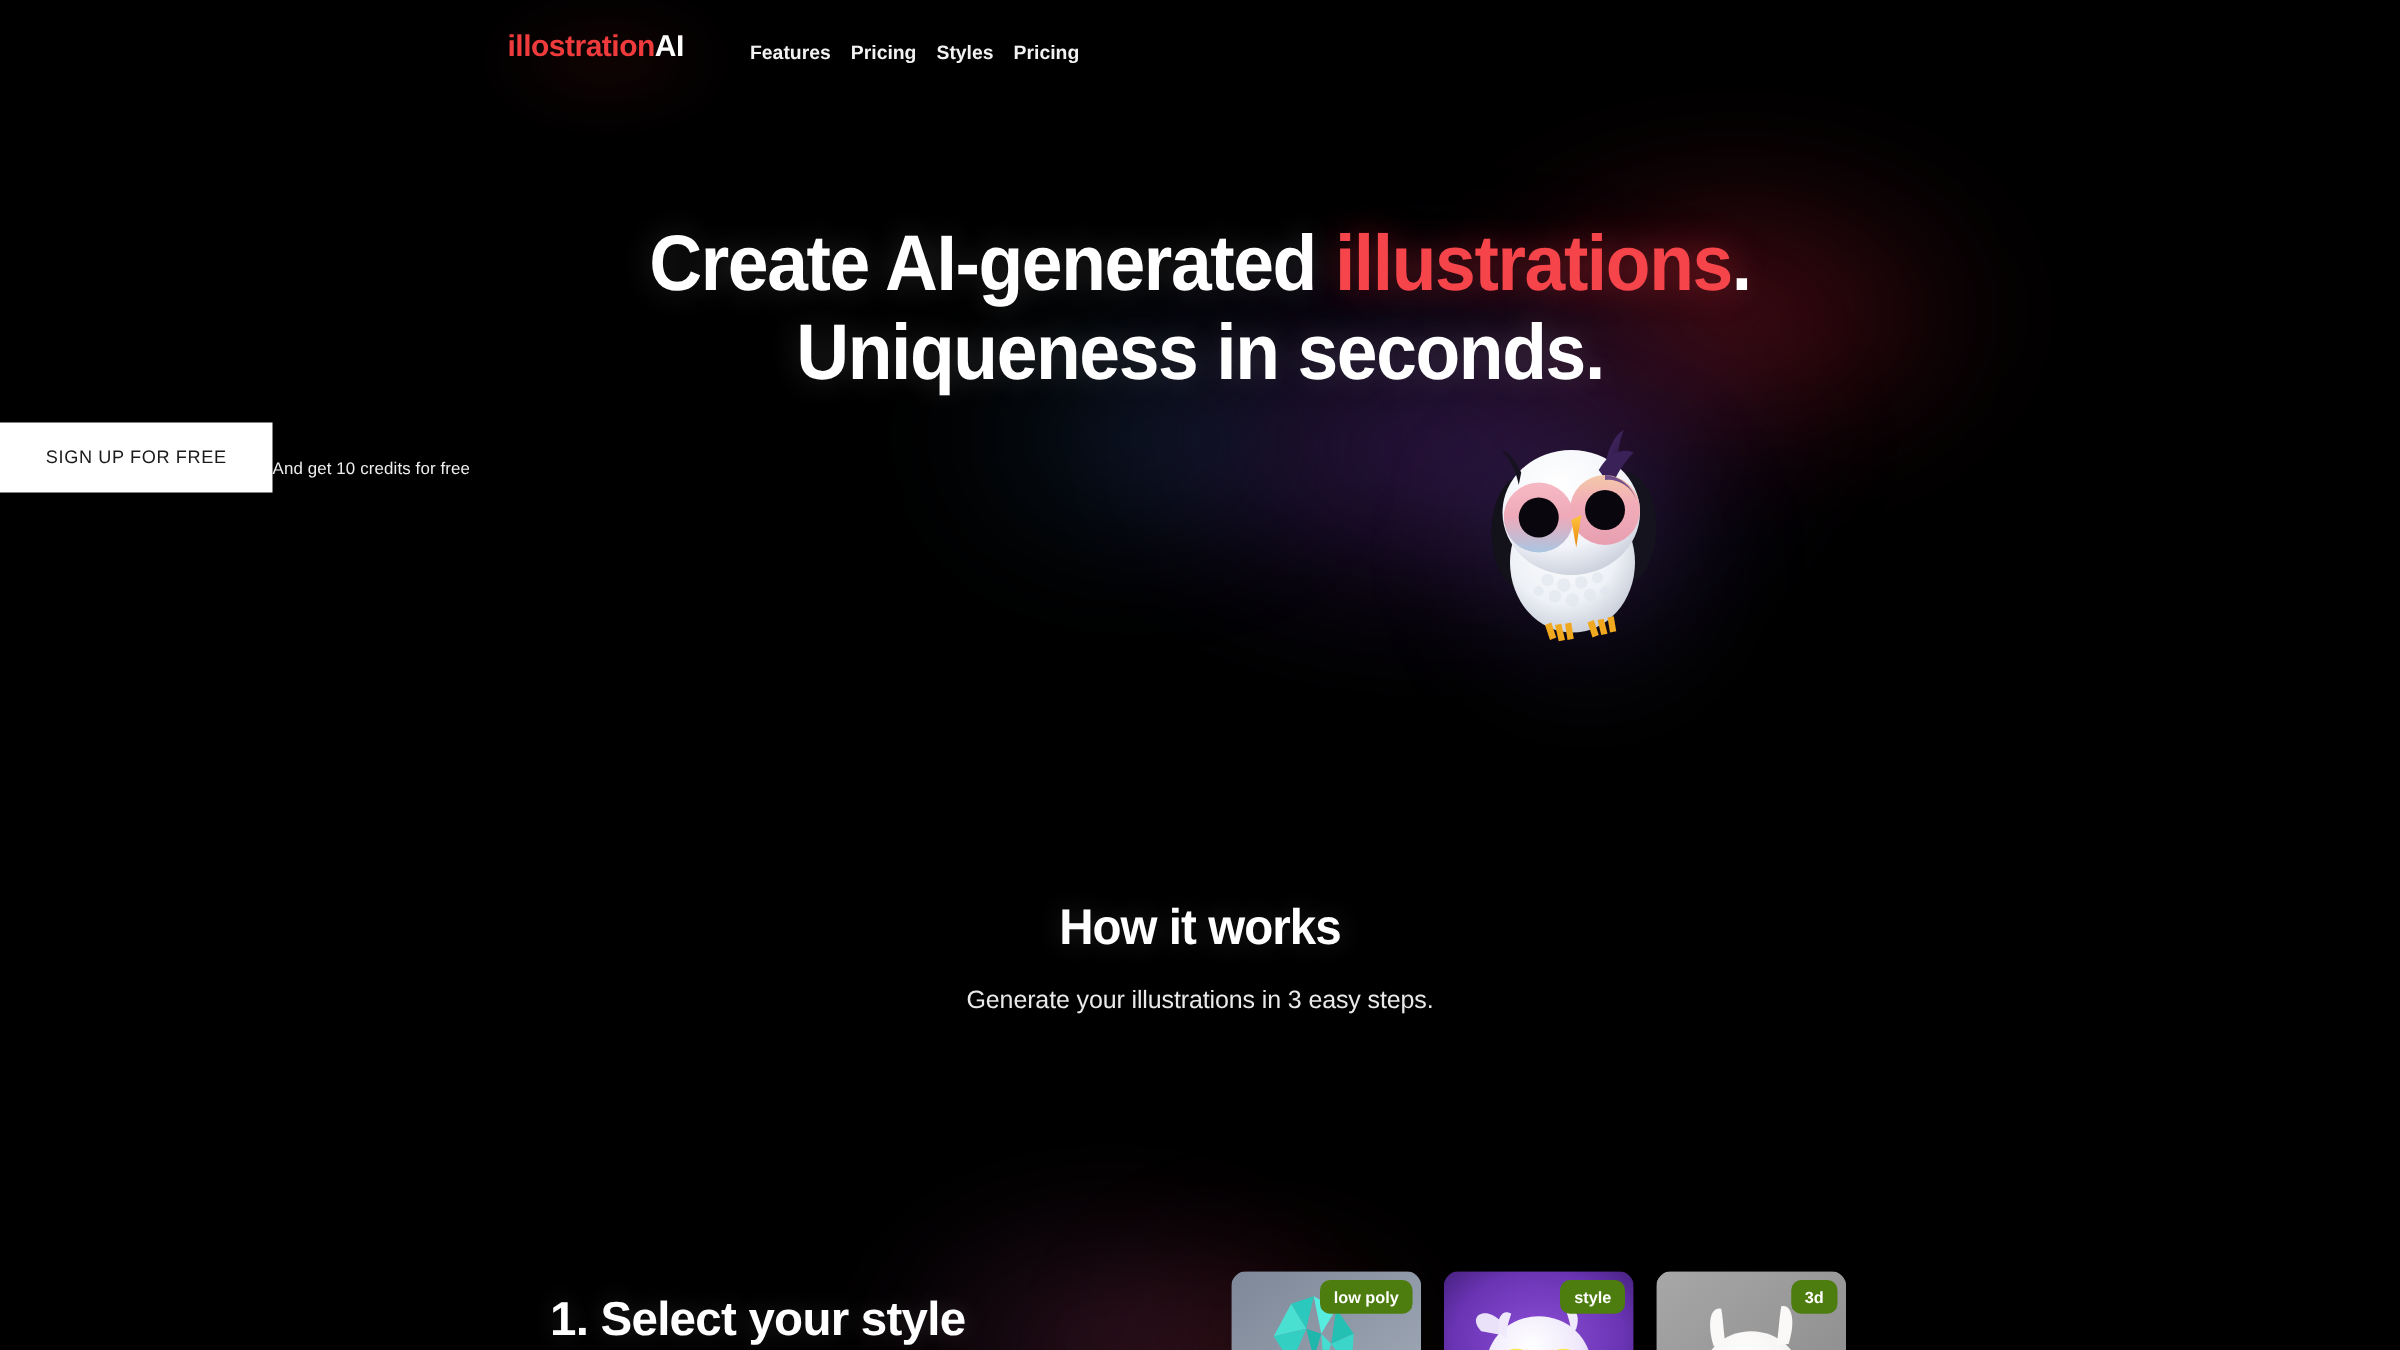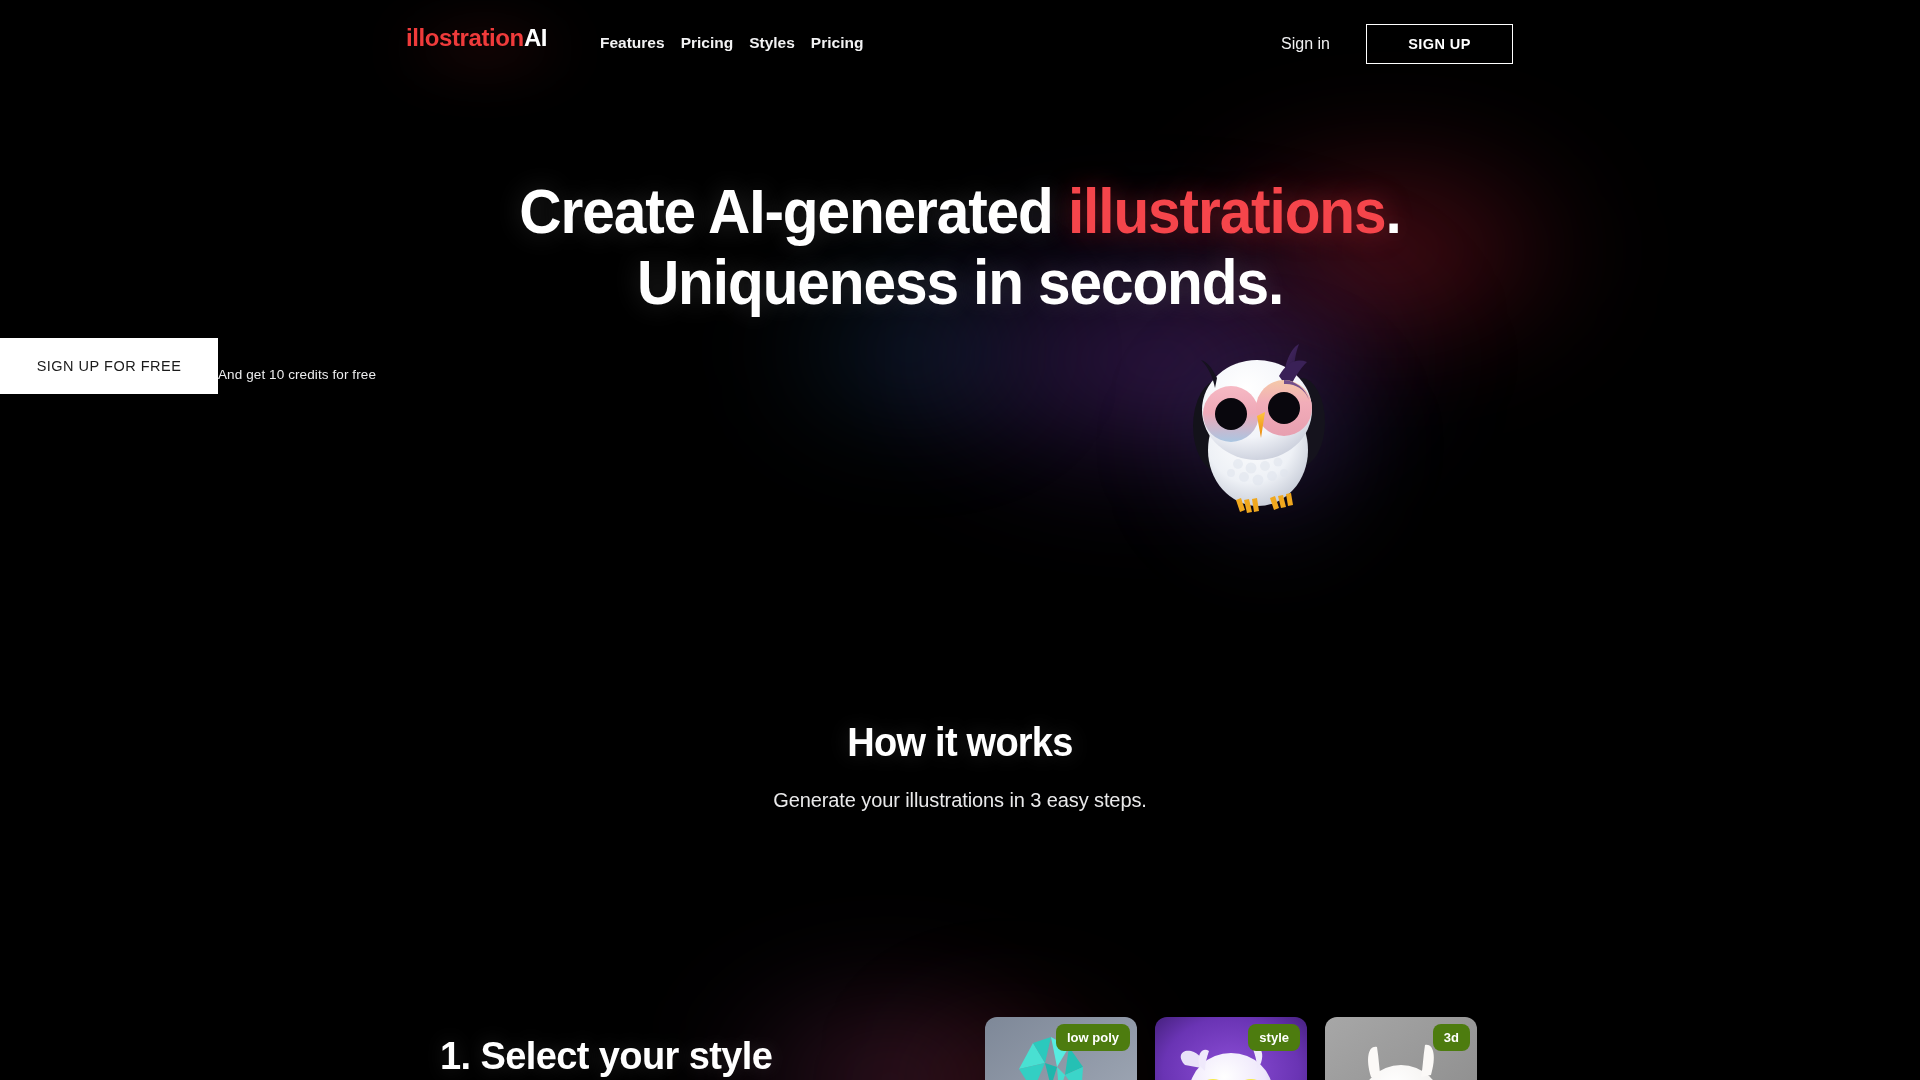--- a/index.html
+++ b/index.html
@@ -179,24 +179,20 @@
       <span class="red">illostration</span><span class="white">AI</span>
     </div>
 
     <nav class="nav">
       <a href="#">Features</a>
       <a href="#">Pricing</a>
       <a href="#">Styles</a>
       <a href="#">Pricing</a>
     </nav>
 
-    <div class="auth">
-      <a href="#" class="signin">Sign in</a>
-      <button class="signup-btn">SIGN UP</button>
-    </div>
   </header>
 
   <section class="hero">
 
     <h1 class="headline">
       <span><span>Create AI-generated </span><span class="accent">illustrations</span><span>.</span></span>
       <span class="line2">Uniqueness in seconds.</span>
     </h1>
 
     <div class="cta-wrap">

